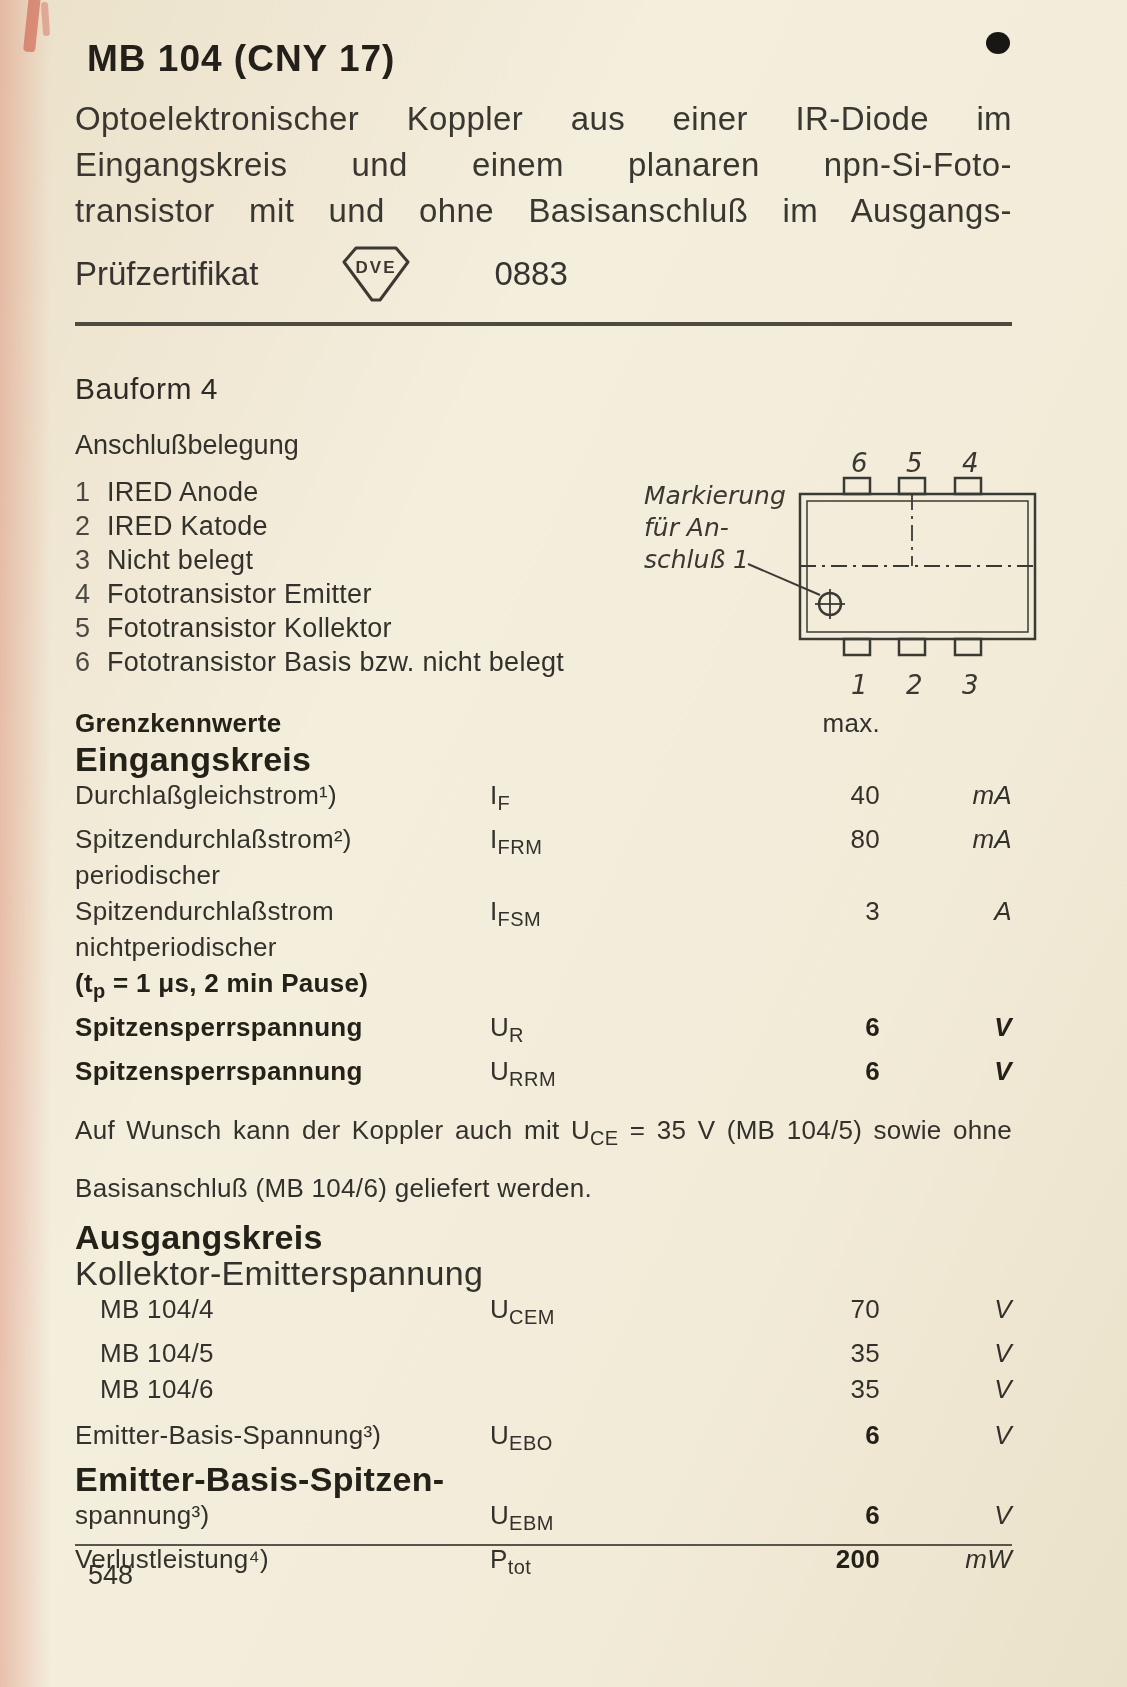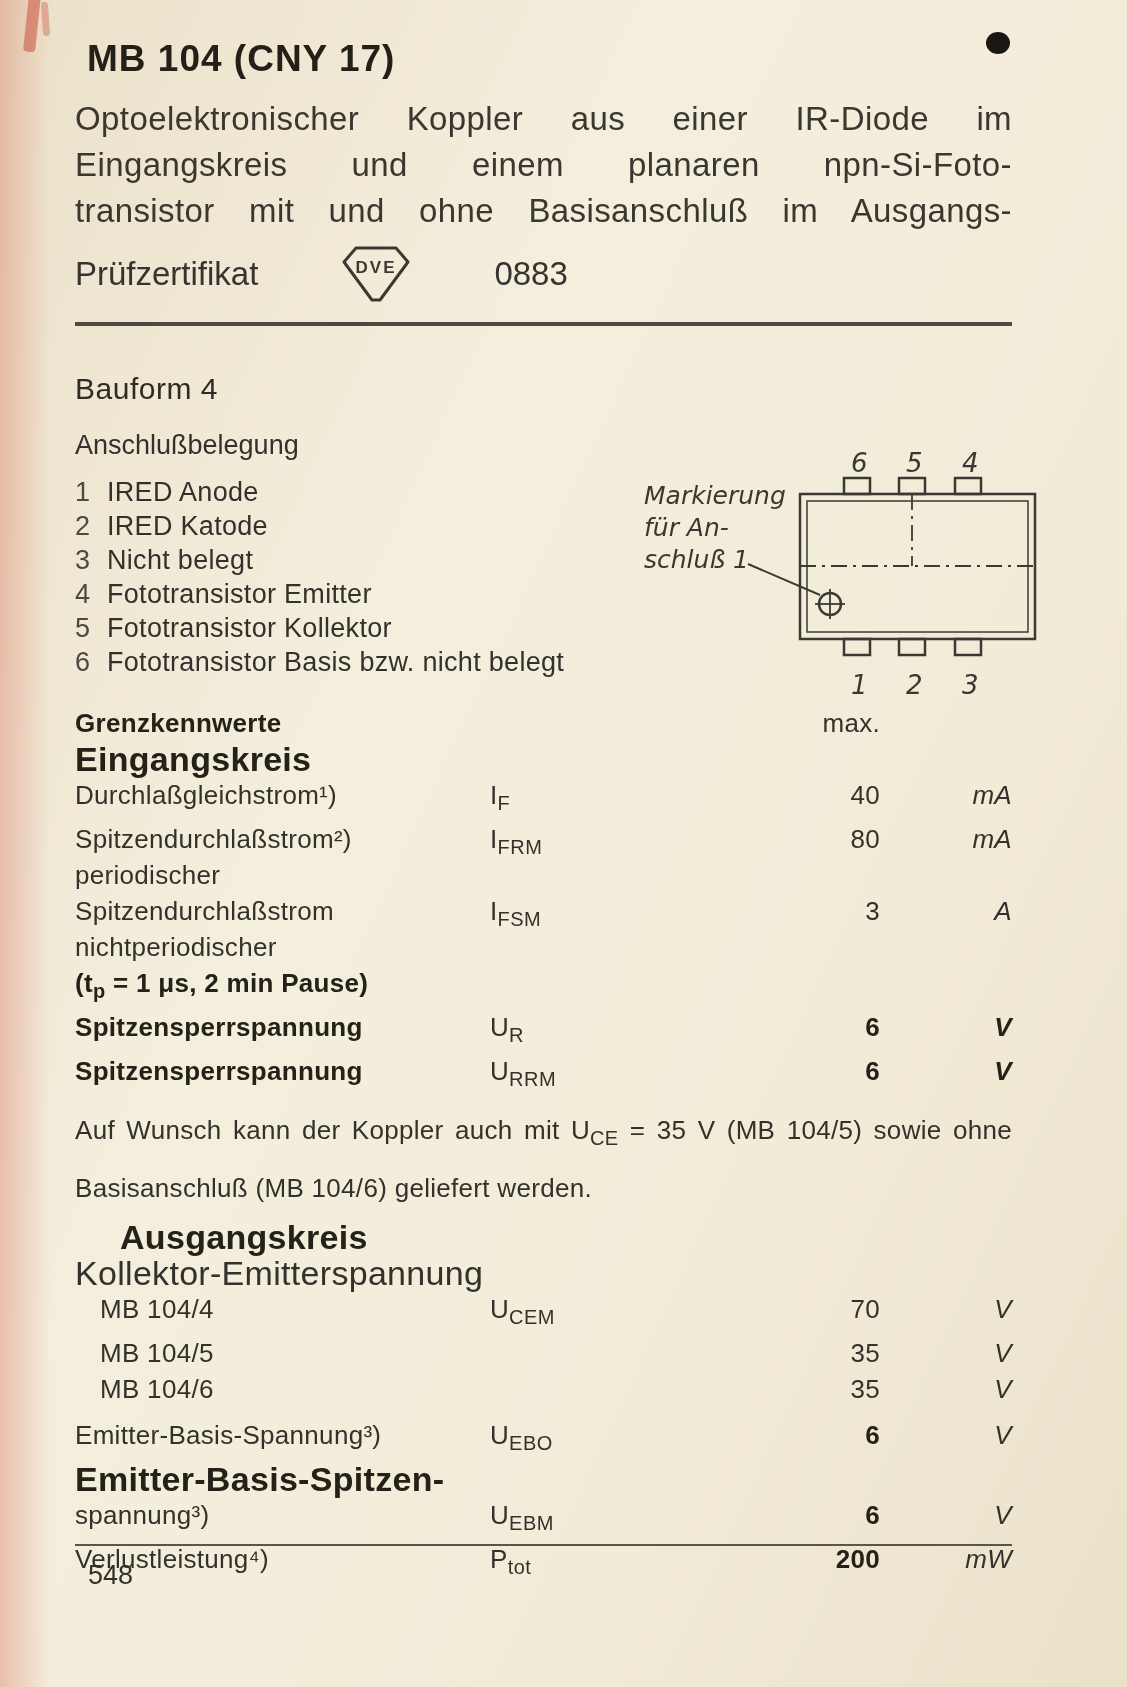--- a/index.html
+++ b/index.html
@@ -51,21 +51,21 @@
   .c-sym  {}
   .c-val  { text-align:right; }
   .c-unit { text-align:right;font-style:italic; }
   .indent .c-name { padding-left:25px; }
   .bold { font-weight:700; color:#242119; }
   .sym-base { font-size:26px; }
   .sym-sub  { font-size:20px; vertical-align:-6px; letter-spacing:.5px; }
   .plainline { font-size:34px; line-height:36px; letter-spacing:.3px; }
   .note { margin-top:8px; font-size:26px; line-height:50px; letter-spacing:.3px; }
   .note1 { text-align:justify; text-align-last:justify; }
-  .mt6 { margin-top:6px;margin-left:45px; } .mt10 { margin-top:10px; }
+  .mt6 { margin-top:6px; } .mt10 { margin-top:10px; }
   .subtxt { font-size:20px; vertical-align:-6px; }
 
   .footer-rule { position:absolute; left:75px; top:1536px; width:937px; }
   .page-number { position:absolute; left:88px; top:1560px; font-size:27px; color:#33302a; }
 </style>
 </head>
 <body>
 
 <div class="sheet">
   <div class="edge-tint"></div>

